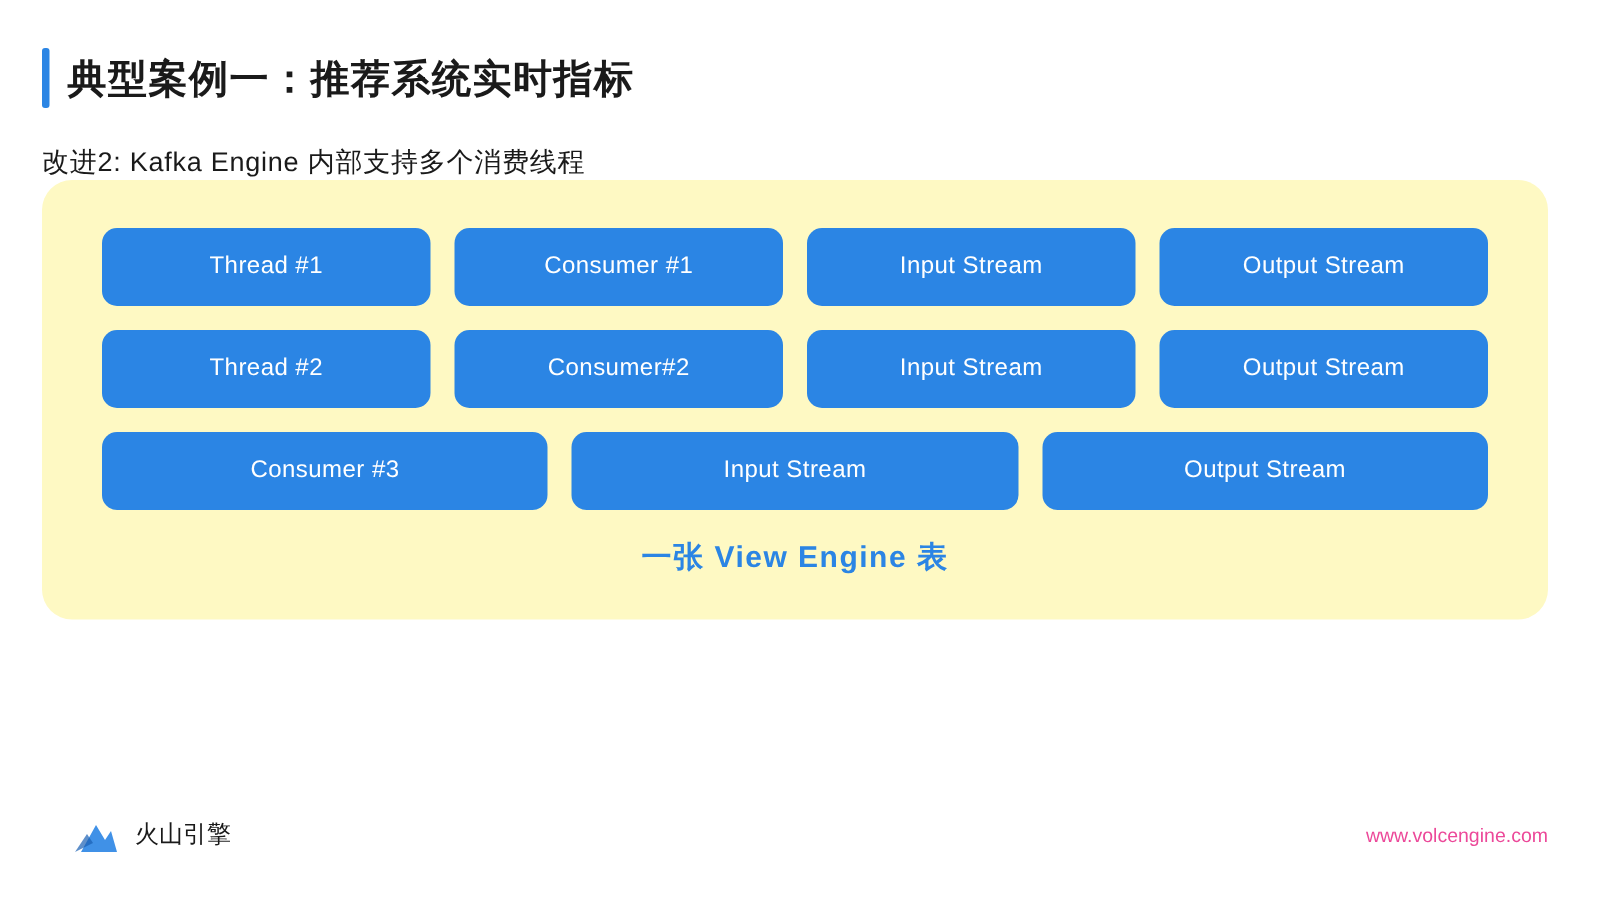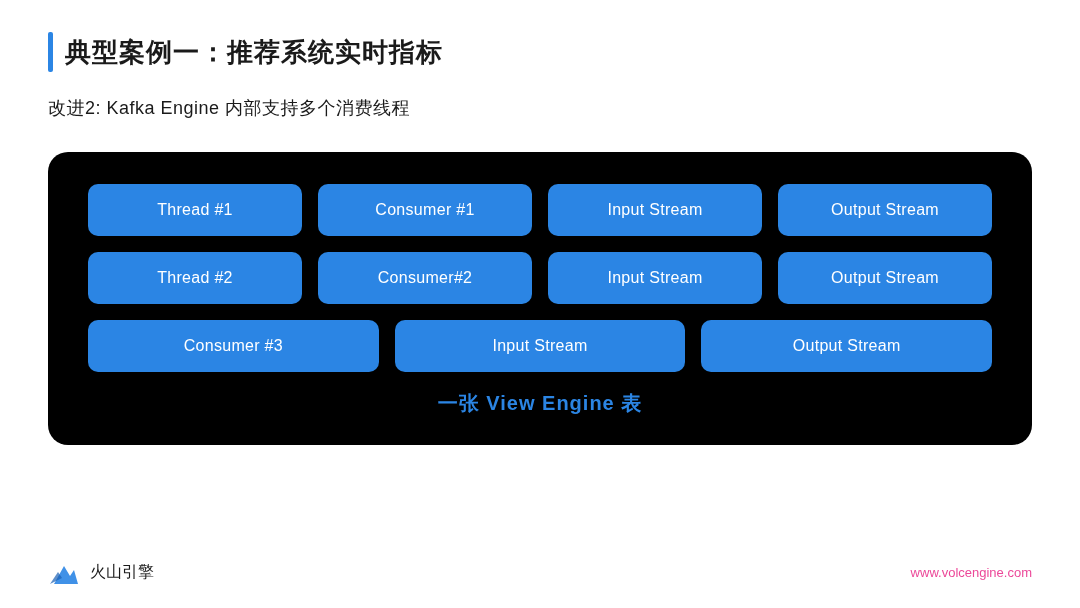--- a/index.html
+++ b/index.html
@@ -8,21 +8,21 @@
       height: 608px;
       background: #ffffff;
       font-family: 'PingFang SC', 'Microsoft YaHei', 'Hiragino Sans GB', sans-serif;
       overflow: hidden;
       position: relative;
     }
 
     .page {
       width: 1080px;
       height: 608px;
-      padding: 32px 48px 24px 48px;
+      padding: 32px 48px 24px 28px;
       display: flex;
       flex-direction: column;
       gap: 0;
     }
 
     
     .title-section {
       display: flex;
       align-items: center;
       gap: 12px;
@@ -51,28 +51,27 @@
     }
     .subtitle2 {
       font-size: 18px;
       color: #1a1a1a;
       font-weight: 400;
       letter-spacing: 0.5px;
     }
 
     
     .diagram-container {
-      background: #000000;
+      background: #fef9c3;
       border-radius: 20px;
       padding: 32px 40px 28px 40px;
       display: flex;
       flex-direction: column;
       align-items: center;
       gap: 0;
-      margin-top: 32px;
     }
 
     .rows-wrapper {
       display: flex;
       flex-direction: column;
       gap: 16px;
       width: 100%;
     }
 
     .diagram-row {
@@ -103,21 +102,21 @@
       font-size: 20px;
       font-weight: 600;
       color: #2b85e4;
       text-align: center;
       letter-spacing: 1px;
     }
 
     
     .footer {
       position: absolute;
-      bottom: 20px;
+      bottom: 36px;
       left: 48px;
       right: 48px;
       display: flex;
       align-items: center;
       justify-content: space-between;
     }
 
     .logo-area {
       display: flex;
       align-items: center;

